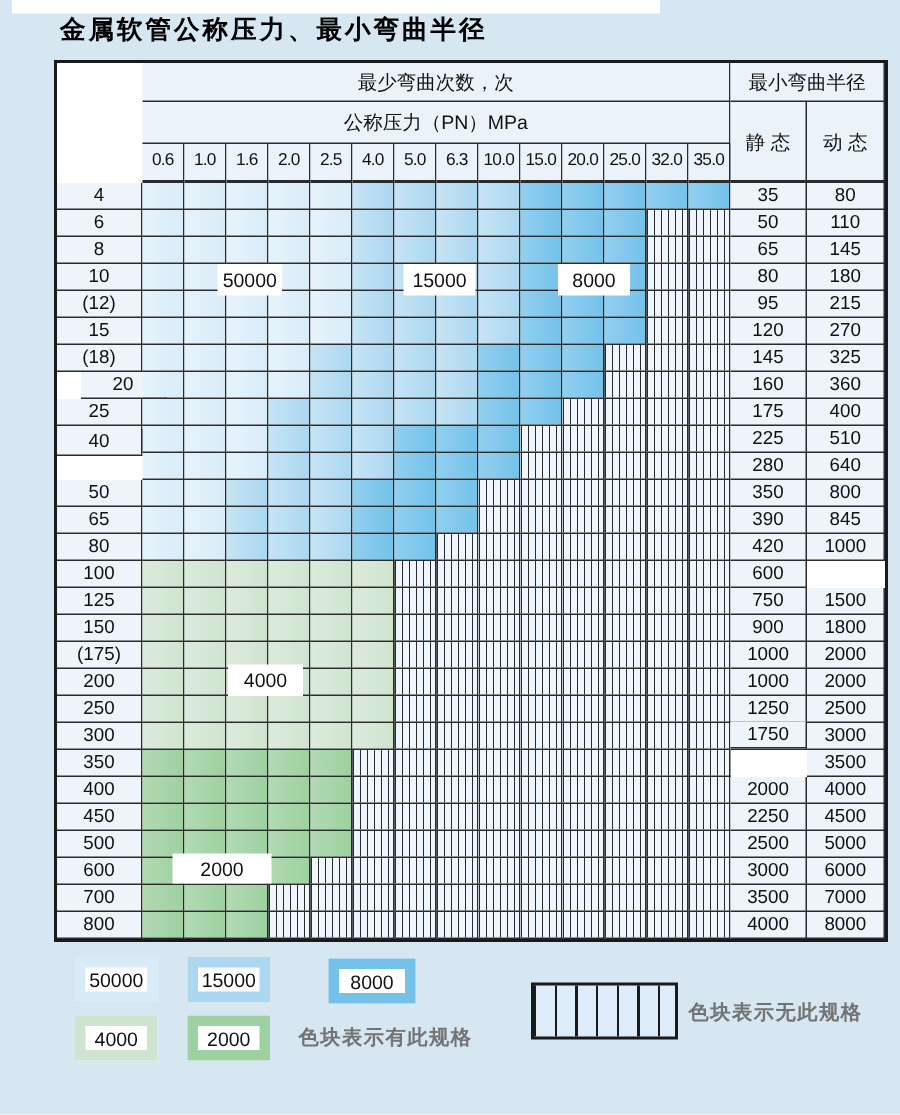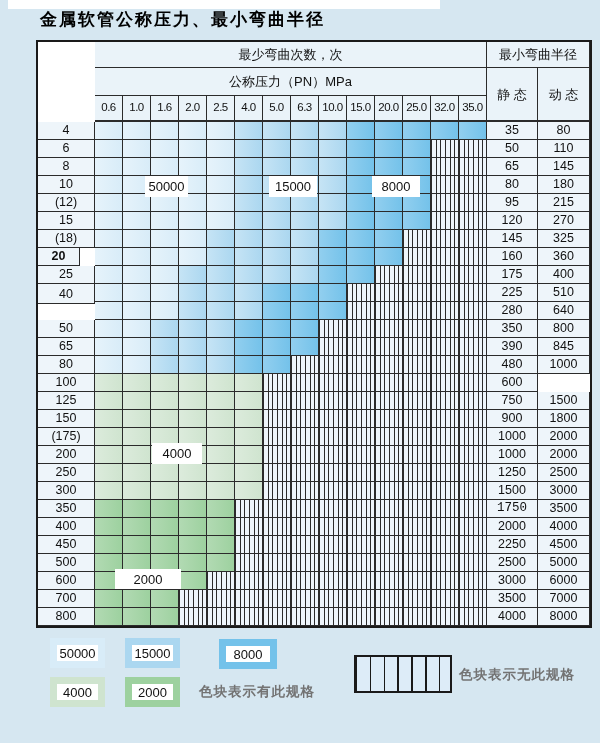--- a/index.html
+++ b/index.html
@@ -176,21 +176,21 @@
       <div class="cell bl2" style="left: 225px; top: 188px; width: 28px; height: 18px;"></div>
       <div class="cell bl2" style="left: 253px; top: 188px; width: 28px; height: 18px;"></div>
       <div class="cell bl3" style="left: 281px; top: 188px; width: 28px; height: 18px;"></div>
       <div class="cell bl3" style="left: 309px; top: 188px; width: 28px; height: 18px;"></div>
       <div class="cell bl3" style="left: 337px; top: 188px; width: 28px; height: 18px;"></div>
       <div class="cell striped" style="left: 365px; top: 188px; width: 28px; height: 18px;"></div>
       <div class="cell striped" style="left: 393px; top: 188px; width: 28px; height: 18px;"></div>
       <div class="cell striped" style="left: 421px; top: 188px; width: 28px; height: 18px;"></div>
       <div class="cell val" style="left: 449px; top: 188px; width: 51px; height: 18px;">145</div>
       <div class="cell val" style="left: 500px; top: 188px; width: 52px; height: 18px;">325</div>
-      <div class="cell dn" style="left: 0px; top: 206px; width: 42px; height: 18px; font-weight: bold;">20</div>
+      <div class="cell dn" style="left: 16px; top: 206px; width: 57px; height: 18px;">20</div>
       <div class="cell bl1" style="left: 57px; top: 206px; width: 28px; height: 18px;"></div>
       <div class="cell bl1" style="left: 85px; top: 206px; width: 28px; height: 18px;"></div>
       <div class="cell bl1" style="left: 113px; top: 206px; width: 28px; height: 18px;"></div>
       <div class="cell bl1" style="left: 141px; top: 206px; width: 28px; height: 18px;"></div>
       <div class="cell bl2" style="left: 169px; top: 206px; width: 28px; height: 18px;"></div>
       <div class="cell bl2" style="left: 197px; top: 206px; width: 28px; height: 18px;"></div>
       <div class="cell bl2" style="left: 225px; top: 206px; width: 28px; height: 18px;"></div>
       <div class="cell bl2" style="left: 253px; top: 206px; width: 28px; height: 18px;"></div>
       <div class="cell bl3" style="left: 281px; top: 206px; width: 28px; height: 18px;"></div>
       <div class="cell bl3" style="left: 309px; top: 206px; width: 28px; height: 18px;"></div>
@@ -293,21 +293,21 @@
       <div class="cell bl2" style="left: 169px; top: 314px; width: 28px; height: 18px;"></div>
       <div class="cell bl3" style="left: 197px; top: 314px; width: 28px; height: 18px;"></div>
       <div class="cell bl3" style="left: 225px; top: 314px; width: 28px; height: 18px;"></div>
       <div class="cell striped" style="left: 253px; top: 314px; width: 28px; height: 18px;"></div>
       <div class="cell striped" style="left: 281px; top: 314px; width: 28px; height: 18px;"></div>
       <div class="cell striped" style="left: 309px; top: 314px; width: 28px; height: 18px;"></div>
       <div class="cell striped" style="left: 337px; top: 314px; width: 28px; height: 18px;"></div>
       <div class="cell striped" style="left: 365px; top: 314px; width: 28px; height: 18px;"></div>
       <div class="cell striped" style="left: 393px; top: 314px; width: 28px; height: 18px;"></div>
       <div class="cell striped" style="left: 421px; top: 314px; width: 28px; height: 18px;"></div>
-      <div class="cell val" style="left: 449px; top: 314px; width: 51px; height: 18px;">480</div>
+      <div class="cell val" style="left: 449px; top: 314px; width: 51px; height: 18px;">420</div>
       <div class="cell val" style="left: 500px; top: 314px; width: 52px; height: 18px;">1000</div>
       <div class="cell dn" style="left: 0px; top: 332px; width: 57px; height: 18px;">100</div>
       <div class="cell gr1" style="left: 57px; top: 332px; width: 28px; height: 18px;"></div>
       <div class="cell gr1" style="left: 85px; top: 332px; width: 28px; height: 18px;"></div>
       <div class="cell gr1" style="left: 113px; top: 332px; width: 28px; height: 18px;"></div>
       <div class="cell gr1" style="left: 141px; top: 332px; width: 28px; height: 18px;"></div>
       <div class="cell gr1" style="left: 169px; top: 332px; width: 28px; height: 18px;"></div>
       <div class="cell gr1" style="left: 197px; top: 332px; width: 28px; height: 18px;"></div>
       <div class="cell striped" style="left: 225px; top: 332px; width: 28px; height: 18px;"></div>
       <div class="cell striped" style="left: 253px; top: 332px; width: 28px; height: 18px;"></div>
@@ -429,21 +429,21 @@
       <div class="cell gr2" style="left: 169px; top: 458px; width: 28px; height: 18px;"></div>
       <div class="cell striped" style="left: 197px; top: 458px; width: 28px; height: 18px;"></div>
       <div class="cell striped" style="left: 225px; top: 458px; width: 28px; height: 18px;"></div>
       <div class="cell striped" style="left: 253px; top: 458px; width: 28px; height: 18px;"></div>
       <div class="cell striped" style="left: 281px; top: 458px; width: 28px; height: 18px;"></div>
       <div class="cell striped" style="left: 309px; top: 458px; width: 28px; height: 18px;"></div>
       <div class="cell striped" style="left: 337px; top: 458px; width: 28px; height: 18px;"></div>
       <div class="cell striped" style="left: 365px; top: 458px; width: 28px; height: 18px;"></div>
       <div class="cell striped" style="left: 393px; top: 458px; width: 28px; height: 18px;"></div>
       <div class="cell striped" style="left: 421px; top: 458px; width: 28px; height: 18px;"></div>
-      <div class="cell val" style="left: 449px; top: 458px; width: 51px; height: 18px; font-family: Liberation Mono, monospace;">1750</div>
+      <div class="cell val" style="left: 449px; top: 439px; width: 51px; height: 18px;">1750</div>
       <div class="cell val" style="left: 500px; top: 458px; width: 52px; height: 18px;">3500</div>
       <div class="cell dn" style="left: 0px; top: 476px; width: 57px; height: 18px;">400</div>
       <div class="cell gr2" style="left: 57px; top: 476px; width: 28px; height: 18px;"></div>
       <div class="cell gr2" style="left: 85px; top: 476px; width: 28px; height: 18px;"></div>
       <div class="cell gr2" style="left: 113px; top: 476px; width: 28px; height: 18px;"></div>
       <div class="cell gr2" style="left: 141px; top: 476px; width: 28px; height: 18px;"></div>
       <div class="cell gr2" style="left: 169px; top: 476px; width: 28px; height: 18px;"></div>
       <div class="cell striped" style="left: 197px; top: 476px; width: 28px; height: 18px;"></div>
       <div class="cell striped" style="left: 225px; top: 476px; width: 28px; height: 18px;"></div>
       <div class="cell striped" style="left: 253px; top: 476px; width: 28px; height: 18px;"></div>

